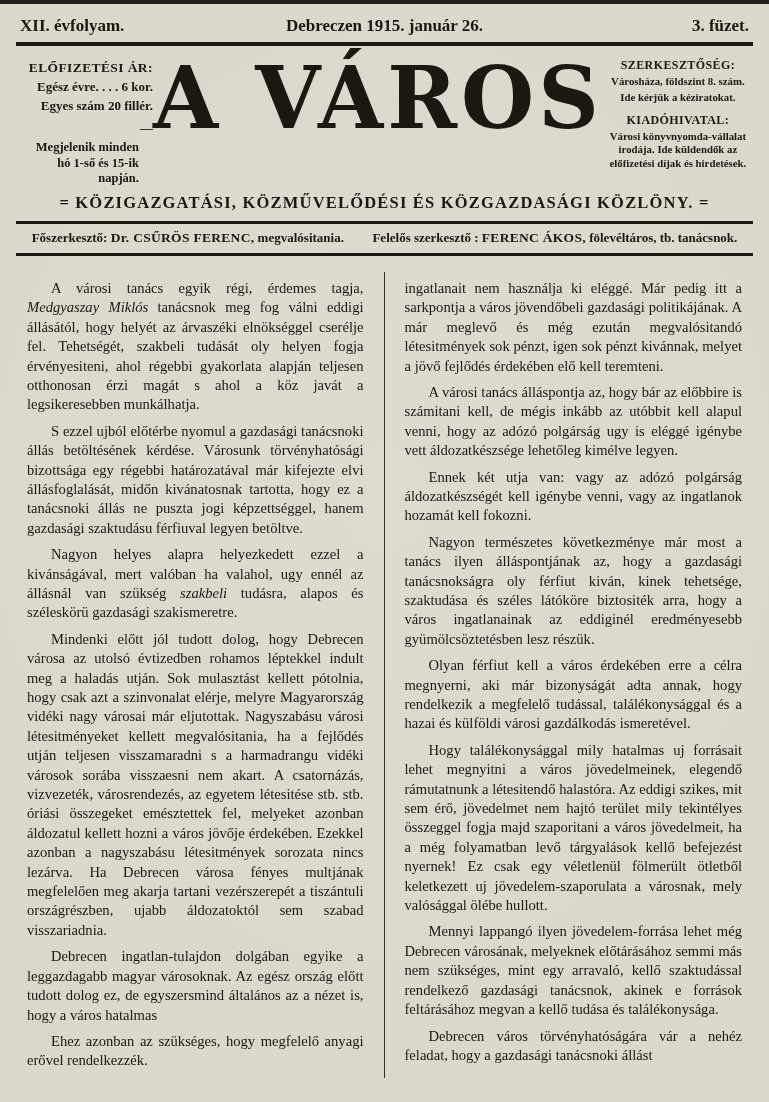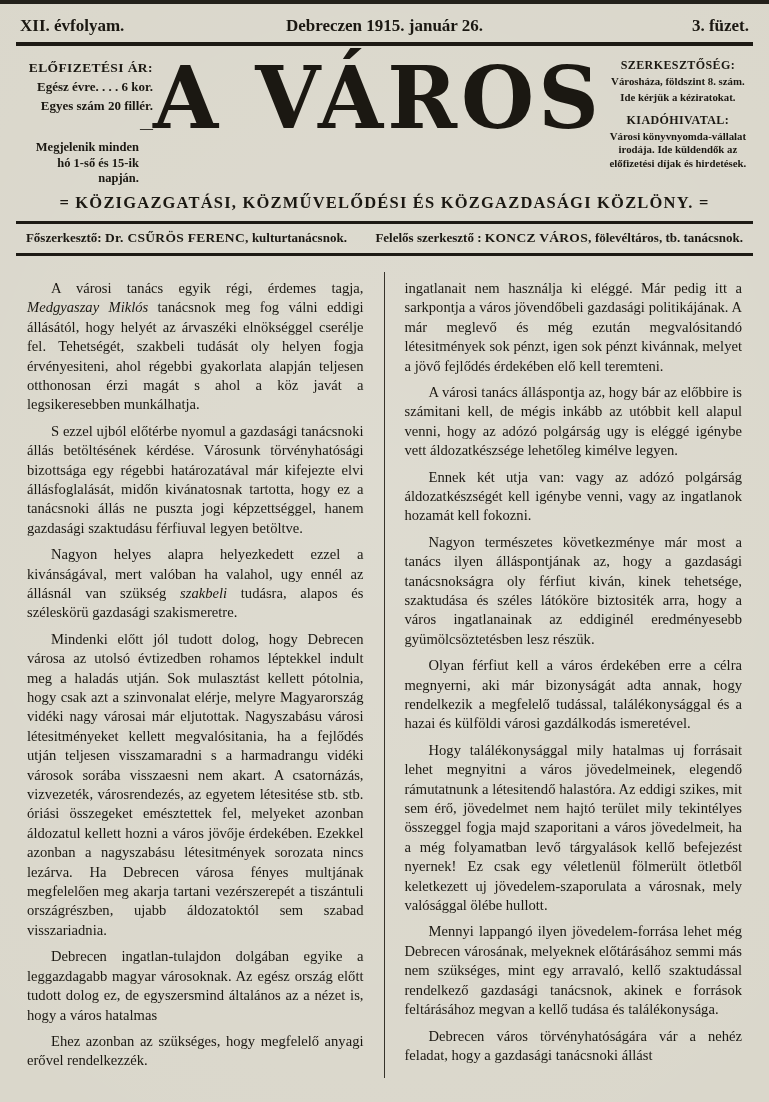--- a/index.html
+++ b/index.html
@@ -149,24 +149,24 @@
     </div>
   </section>
 
   <div class="subtitle">= KÖZIGAZGATÁSI, KÖZMŰVELŐDÉSI ÉS KÖZGAZDASÁGI KÖZLÖNY. =</div>
 
   <div class="rule-med"></div>
 
   <div class="editors">
     <span>Főszerkesztő:</span>
     <span class="name">Dr. CSŰRÖS FERENC,</span>
-    <span>kulturtanácsnok.</span>
+    <span>megvalósitania.</span>
     <span class="sep"></span>
     <span>Felelős szerkesztő :</span>
-    <span class="name">KONCZ VÁROS,</span>
+    <span class="name">FERENC ÁKOS,</span>
     <span>fölevéltáros, tb. tanácsnok.</span>
   </div>
 
   <div class="rule-med"></div>
 
   <main class="columns">
 
     <div class="col left">
 
       <p><span>A városi tanács egyik régi, érdemes tagja, </span><i>Medgyaszay Miklós</i><span> tanácsnok meg fog válni eddigi állásától, hogy helyét az árvaszéki elnökséggel cserélje fel. Tehetségét, szakbeli tudását oly helyen fogja érvényesiteni, ahol régebbi gyakorlata alapján teljesen otthonosan érzi magát s ahol a köz javát a legsikeresebben munkálhatja.</span></p>

